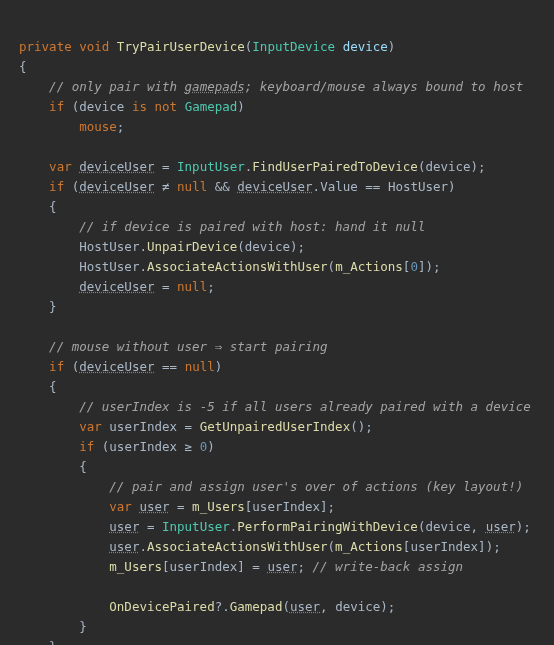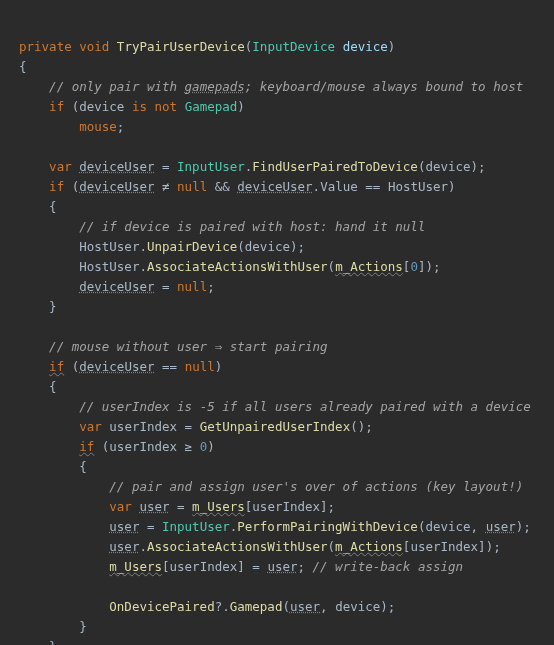--- a/index.html
+++ b/index.html
@@ -5,21 +5,21 @@
 html,body{margin:0;padding:0;background:#2b2b2b;font-family:Consolas,'Courier New',monospace;font-size:12.5px;line-height:20px;color:#a9b7c6}
 pre{margin:17px;padding:20px 2px;white-space:pre}
 .kw{color:#cc7832}
 .ty{color:#4ec9b0}
 .mth{color:#dcdcaa}
 .cm{color:#a3a3a3;font-style:italic}
 .op{color:#a9b7c6}
 .par{color:#9cdcfe}
 .num{color:#6897bb}
 .fld{color:#dcdcaa}
-.uw{text-decoration:underline;text-decoration-style:wavy;text-decoration-color:#808080;text-decoration-thickness:1px}
+.uw{text-decoration-style:wavy;text-decoration-color:#808080;text-decoration-thickness:1px}
 .ul{text-decoration:underline dotted #808080}
 </style>
 </head>
 <body>
 
 <pre><span class="kw">private</span> <span class="kw">void</span> <span class="mth">TryPairUserDevice</span>(<span class="ty">InputDevice</span> <span class="par">device</span>)
 {
     <span class="cm"><span>// only pair with </span><span class="ul">gamepads</span><span>; keyboard/mouse always bound to host</span></span>
     <span class="kw">if</span> (<span>device</span> <span class="kw">is</span> <span class="kw">not</span> <span class="ty">Gamepad</span>)
         <span class="kw">mouse</span>;

